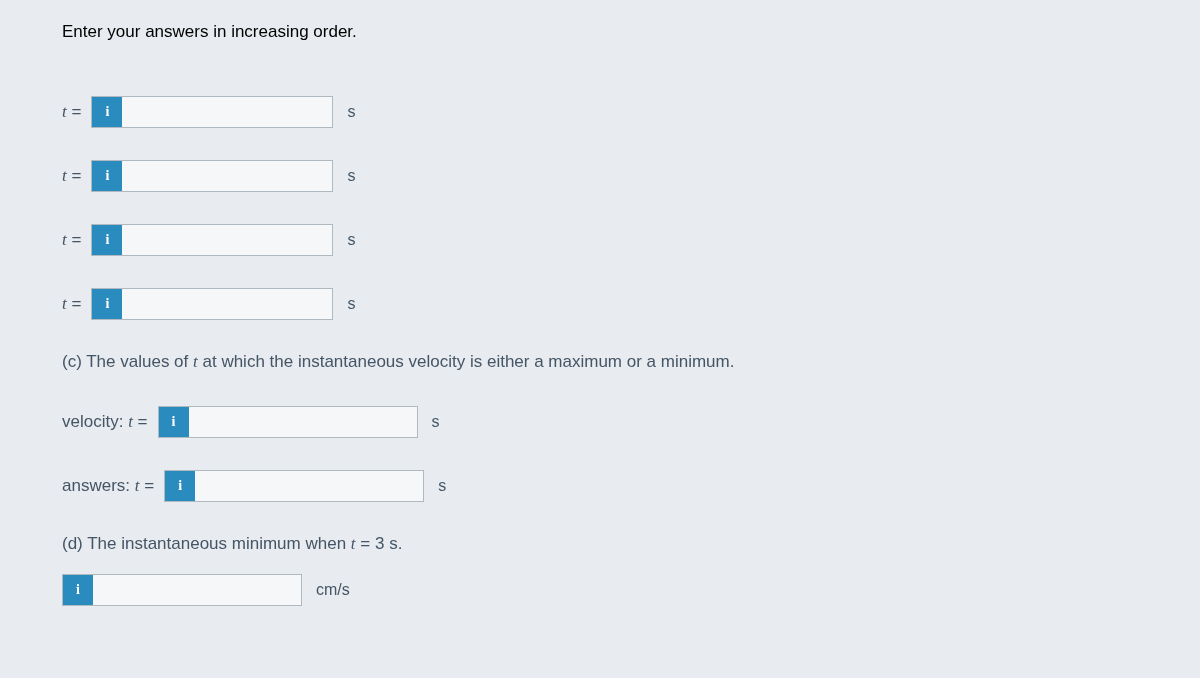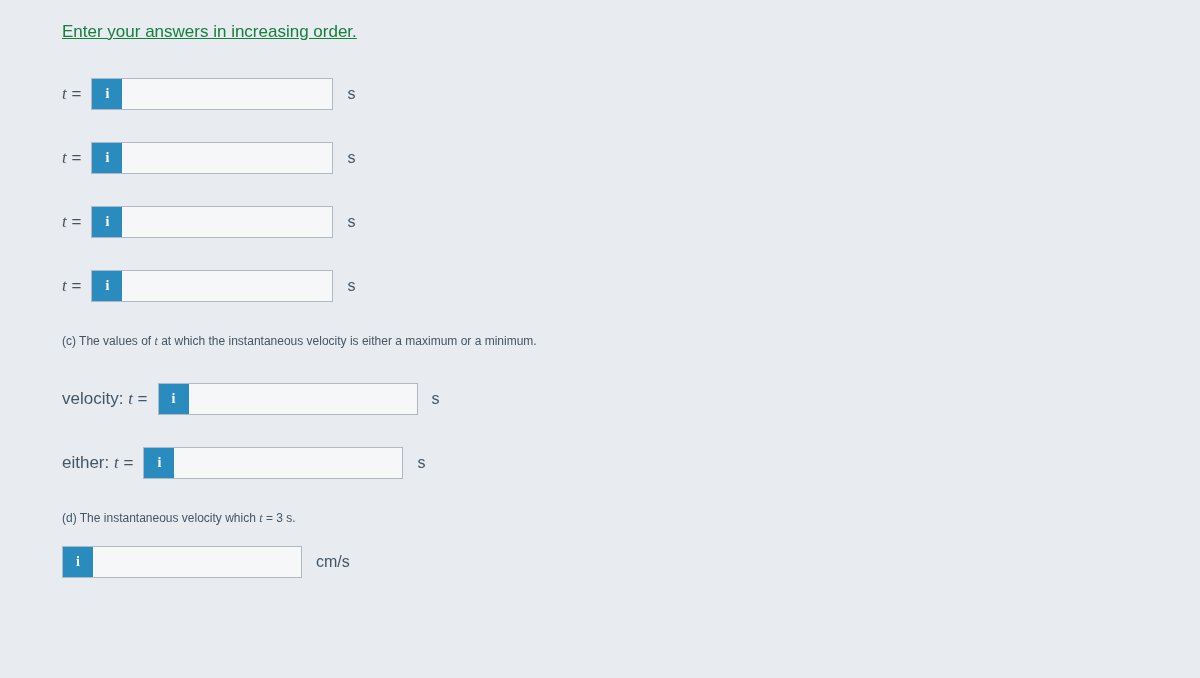--- a/index.html
+++ b/index.html
@@ -11,24 +11,23 @@
     font-size: 17px;
     width: 1200px;
     height: 678px;
     overflow: hidden;
     position: relative;
   }
   .page {
     padding: 22px 0 0 62px;
   }
   .instruction {
-    margin-bottom: 36px;
+    margin-bottom: 54px;
     font-size: 17px;
-    color: #15803d;
-    text-decoration: underline;
+    color: #000000;
   }
   .row {
     display: flex;
     align-items: center;
     margin-bottom: 32px;
   }
   .lbl {
     font-size: 17px;
     color: #445566;
     margin-right: 10px;
@@ -70,21 +69,21 @@
   }
   .w-short { width: 242px; }
   .w-med   { width: 260px; }
   .w-vel   { width: 240px; }
   .unit {
     margin-left: 14px;
     font-size: 16px;
     color: #445566;
   }
   .part-text {
-    font-size: 12px;
+    font-size: 17px;
     color: #445566;
     margin: 10px 0 34px 0;
   }
   .part-text .var {
     font-style: italic;
     font-family: Georgia, 'Times New Roman', serif;
   }
   .d-row { margin-bottom: 20px; }
 </style>
 </head>
@@ -137,30 +136,30 @@
   <div class="row">
     <span class="lbl"><span>velocity: </span><span class="var">t</span><span> = </span></span>
     <span class="input-wrap">
       <span class="info-badge">i</span>
       <input class="ans-input w-med" style="">
     </span>
     <span class="unit">s</span>
   </div>
 
   <div class="row">
-    <span class="lbl"><span>either: </span><span class="var">t</span><span> = </span></span>
+    <span class="lbl"><span>answers: </span><span class="var">t</span><span> = </span></span>
     <span class="input-wrap">
       <span class="info-badge">i</span>
       <input class="ans-input w-med" style="">
     </span>
     <span class="unit">s</span>
   </div>
 
   <div class="part-text d-row">
-    <span>(d) The instantaneous velocity which </span><span class="var">t</span><span> = </span><span>3</span><span> s.</span>
+    <span>(d) The instantaneous minimum when </span><span class="var">t</span><span> = </span><span>3</span><span> s.</span>
   </div>
 
   <div class="row">
     <span class="input-wrap">
       <span class="info-badge">i</span>
       <input class="ans-input w-vel" style="">
     </span>
     <span class="unit">cm/s</span>
   </div>
 

